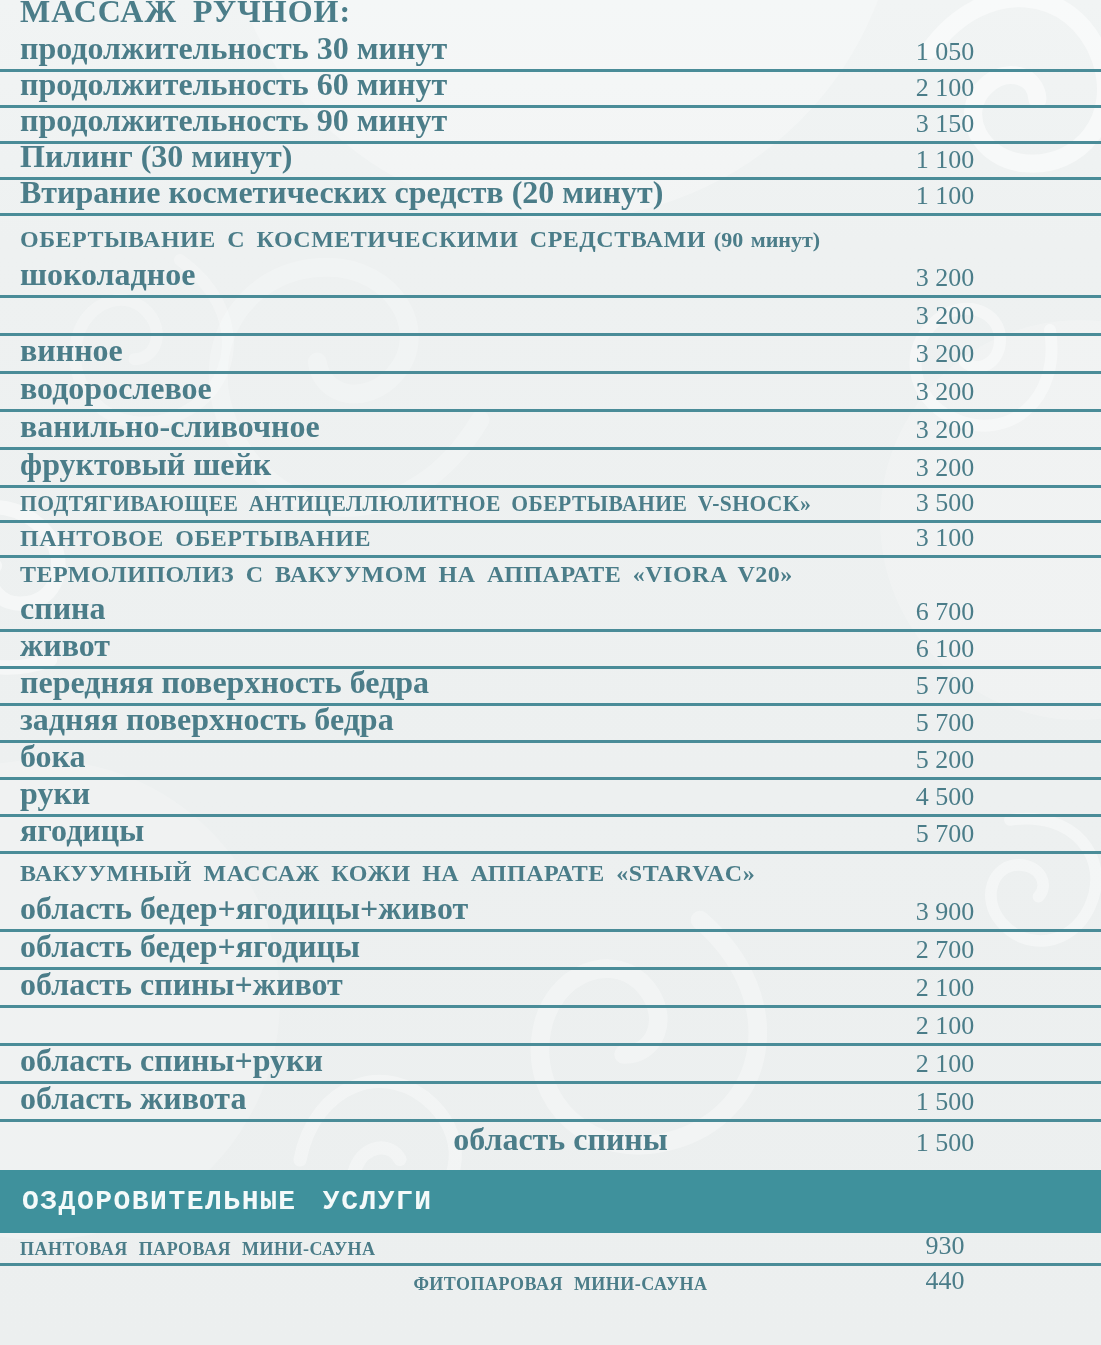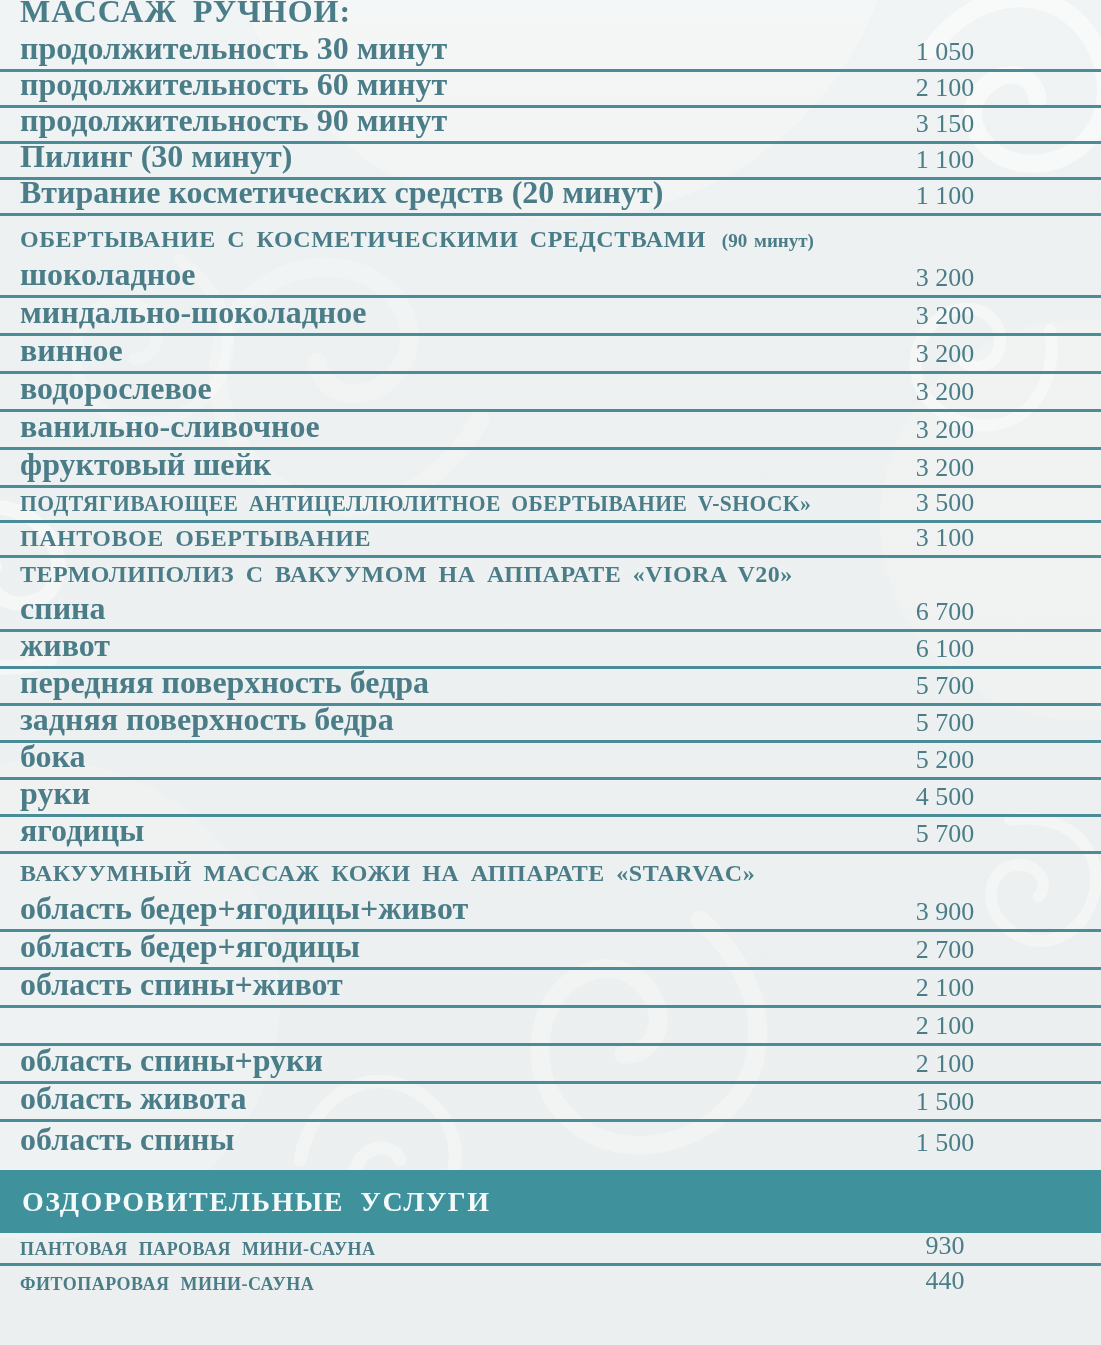--- a/index.html
+++ b/index.html
@@ -11,39 +11,39 @@
   .doc{
     position:relative;width:1101px;height:1345px;overflow:hidden;
     background:linear-gradient(180deg,#f1f4f4 0%,var(--bg) 18%,#ecefef 100%);
     font-family:"Liberation Serif", "DejaVu Serif", serif;
     color:var(--text);
   }
   .bg{position:absolute;left:0;top:0;z-index:0;}
   .content{position:relative;z-index:1;height:100%;}
   .row{position:relative;display:flex;align-items:flex-end;padding:0 0 2px 20px;}
   .row.item{border-bottom:3px solid var(--line);}
-  .row.noline{border-bottom:none;}
+  .row.noline{border-bottom:none;justify-content:center;}
   .hdr{padding-bottom:6px;}
   .label{font-weight:bold;font-size:32px;line-height:1;white-space:nowrap;padding-bottom:3px;}
   .caps{letter-spacing:1px;word-spacing:7px;}
   .caps-sm{font-size:24px;letter-spacing:.5px;word-spacing:5px;}
   .caps-lg{font-size:18px;letter-spacing:.5px;word-spacing:6px;}
-  .note{font-size:19px;font-weight:bold;letter-spacing:0;word-spacing:2px;margin-left:16px;}
+  .note{font-size:22px;font-weight:bold;letter-spacing:0;word-spacing:2px;margin-left:8px;}
   .sqz{display:inline-block;transform:scaleX(.9);transform-origin:0 100%;}
   .price{
     position:absolute;left:855px;bottom:4px;width:180px;text-align:center;
     font-weight:normal;font-size:26px;line-height:1;white-space:nowrap;
   }
   .h33{height:33px}.h35{height:35px}.h36{height:36px}.h37{height:37px}
   .h38{height:38px}.h40{height:40px}.h44{height:44px}.h45{height:32px}
   .h63{height:63px}.gap{height:10px}
   .banner{background:var(--banner);display:flex;align-items:center;padding-left:22px;}
   .banner-label{
     color:var(--banner-text);font-weight:bold;font-size:28px;
-    letter-spacing:1.5px;word-spacing:8px;white-space:nowrap;
+    letter-spacing:1.5px;word-spacing:8px;white-space:nowrap;font-family:Liberation Mono, monospace;
   }
 </style>
 </head>
 <body>
 
 <div class="doc">
 
   <svg class="bg" width="1101" height="1345" viewBox="0 0 1101 1345" aria-hidden="true">
     <circle cx="560" cy="-120" r="340" fill="#ffffff" opacity="0.25"></circle>
     <circle cx="1080" cy="520" r="200" fill="#ffffff" opacity="0.18"></circle>
@@ -103,21 +103,20 @@
 
     <div class="row hdr h44">
       <span class="label caps-sm"><span>ОБЕРТЫВАНИЕ  С  КОСМЕТИЧЕСКИМИ  СРЕДСТВАМИ</span><span class="note">(90 минут)</span></span>
     </div>
 
     <div class="row item h38">
       <span class="label">шоколадное</span>
       <span class="price">3 200</span>
     </div>
     <div class="row item h38">
-      <span class="label">миндально-шоколадное</span>
       <span class="price">3 200</span>
     </div>
     <div class="row item h38">
       <span class="label">винное</span>
       <span class="price">3 200</span>
     </div>
     <div class="row item h38">
       <span class="label">водорослевое</span>
       <span class="price">3 200</span>
     </div>

